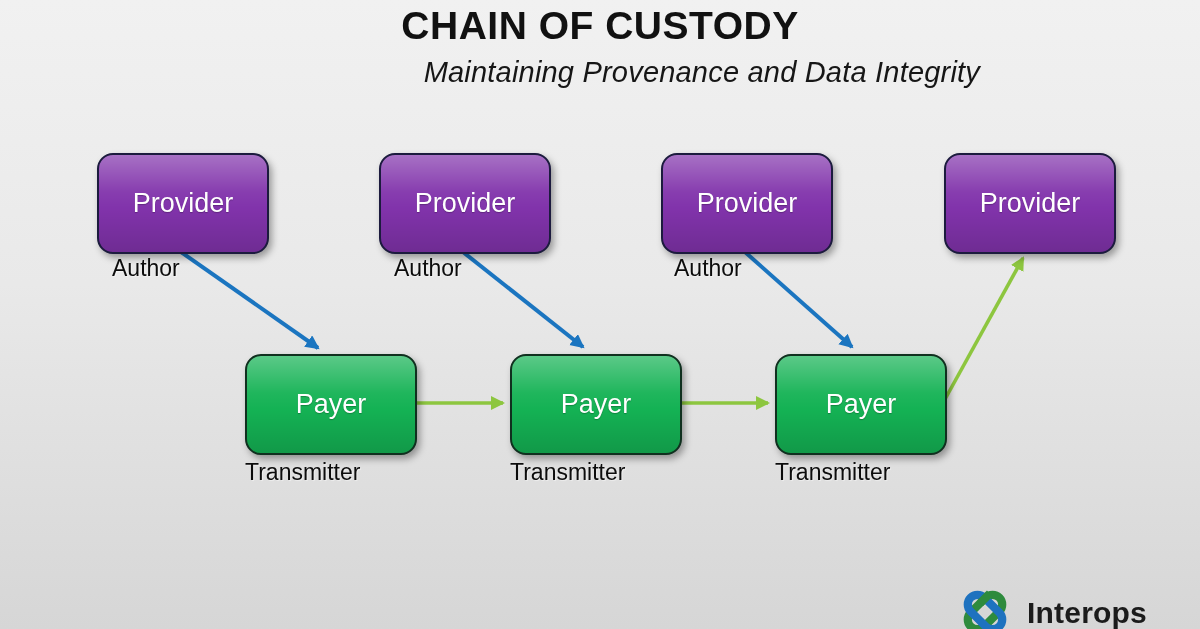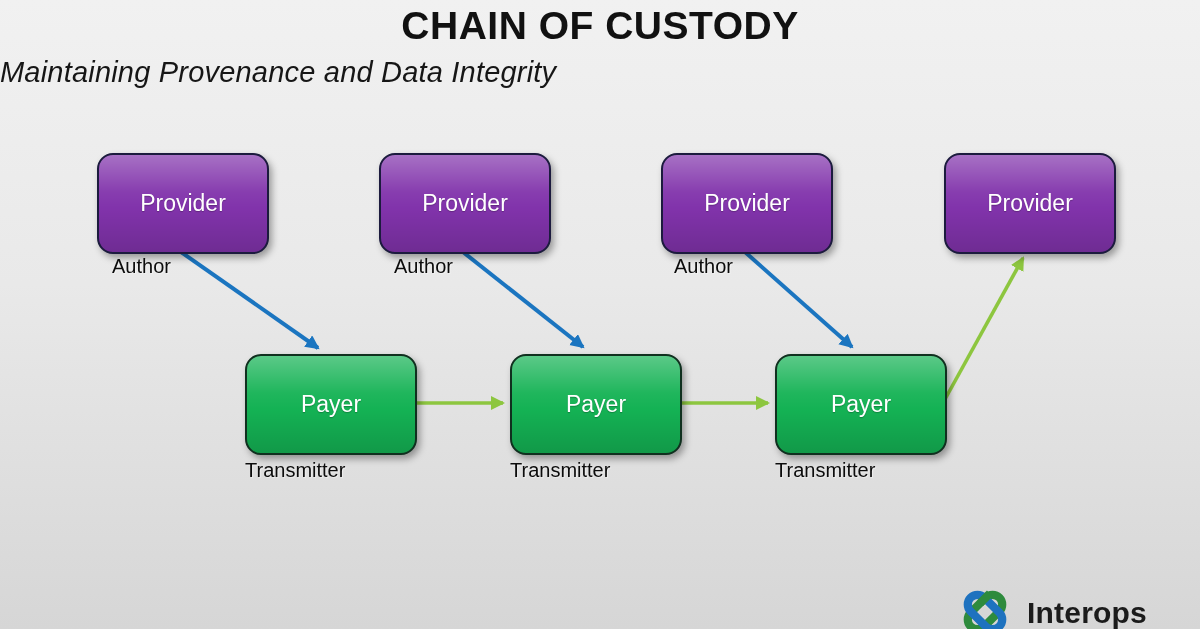--- a/index.html
+++ b/index.html
@@ -6,45 +6,45 @@
   body{font-family:"Liberation Sans","DejaVu Sans",sans-serif;}
   .stage{
     position:relative;width:1200px;height:629px;overflow:hidden;
     background:linear-gradient(180deg,var(--background-top,#f1f1f1) 0%,#e9e9e9 45%,var(--background-bottom,#d6d6d6) 100%);
   }
   .title{
     position:absolute;left:0;top:4px;width:1200px;text-align:center;
     font-size:39px;font-weight:bold;color:#111;letter-spacing:.5px;margin:0;
   }
   .subtitle{
-    position:absolute;left:0;top:56px;width:980px;text-align:left;
+    position:absolute;left:0;top:56px;width:980px;text-align:right;
     font-size:29px;font-style:italic;font-weight:normal;color:#161616;margin:0;letter-spacing:.2px;
   }
   .node{
     position:absolute;width:168px;height:97px;border-radius:16px;
     display:flex;align-items:center;justify-content:center;
-    color:#fff;font-size:23px;
+    color:#fff;font-size:27px;
     box-shadow:3px 4px 7px rgba(0,0,0,.35);
   }
   .node .lbl{text-shadow:0 1px 1px rgba(0,0,0,.25);}
   .provider{
     top:153px;
     border:2.5px solid var(--provider-border,#1c1b3e);
     background:linear-gradient(180deg,rgba(255,255,255,.30) 0%,rgba(255,255,255,.05) 38%,rgba(0,0,0,0) 55%,rgba(0,0,0,.14) 100%),var(--provider-fill,#8133ab);
   }
   .payer{
     top:354px;
     border:2.5px solid var(--payer-border,#10301f);
     background:linear-gradient(180deg,rgba(255,255,255,.30) 0%,rgba(255,255,255,.05) 38%,rgba(0,0,0,0) 55%,rgba(0,0,0,.14) 100%),var(--payer-fill,#14b254);
     text-align:right;
   }
   .p1{left:97px}.p2{left:379px}.p3{left:661px}.p4{left:944px}
   .g1{left:245px}.g2{left:510px}.g3{left:775px}
   .sublabel{
-    position:absolute;font-size:20px;color:#0c0c0c;white-space:nowrap;
+    position:absolute;font-size:23px;color:#0c0c0c;white-space:nowrap;
     text-shadow:1px 1px 1px rgba(255,255,255,.5);
   }
   .author{top:255px;}
   .a1{left:112px}.a2{left:394px}.a3{left:674px}
   .transmitter{top:459px;width:168px;}
   .t1{left:245px}.t2{left:510px}.t3{left:775px}
   svg.overlay{position:absolute;left:0;top:0;width:1200px;height:629px;pointer-events:none;}
   .edge-blue{stroke:var(--blue-arrow,#1b75c0);stroke-width:4;fill:none;}
   .edge-green{stroke:var(--green-arrow,#8dc63f);stroke-width:3.6;fill:none;}
   .head-blue{fill:var(--blue-arrow,#1b75c0);}

